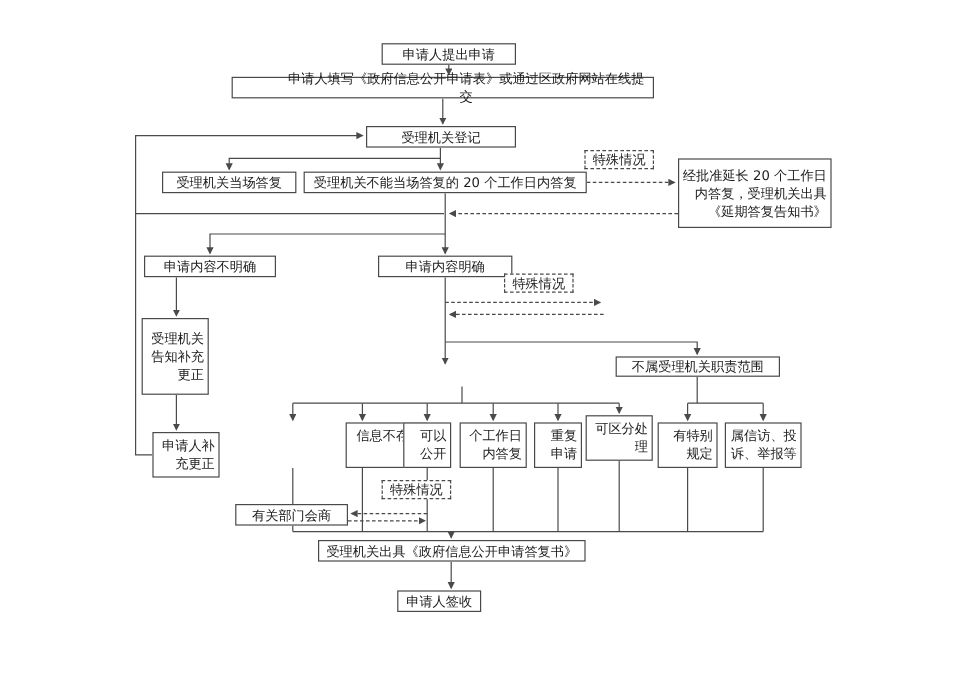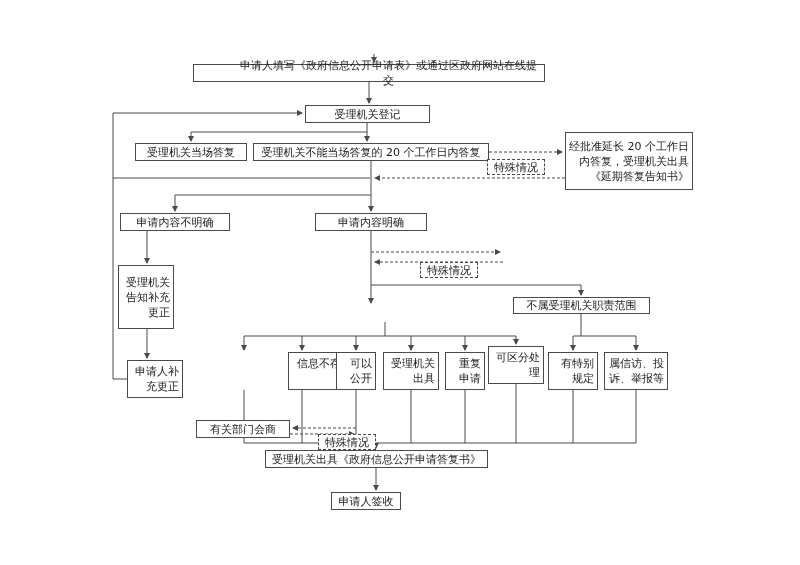--- a/index.html
+++ b/index.html
@@ -28,21 +28,20 @@
   }
   .node.wrap{
     justify-content:flex-start;
     text-align:right;
     align-items:center;
     line-height:15px;
     padding:2px 3px;
   }
   .node.dashed{
     border:1px dashed #4a4a4a;
-    margin-top:34px;
   }
   .node span{display:block;width:100%;}
 </style>
 </head>
 <body>
 
 <div id="canvas">
 
   <svg id="connector-layer" width="800" height="565" viewBox="0 0 800 565">
     <defs>
@@ -103,20 +102,23 @@
       <path d="M565,178 L375,178" marker-end="url(#arr)"></path>
 
       <path d="M371,252 L500,252" marker-end="url(#arr)"></path>
       <path d="M503,262 L375,262" marker-end="url(#arr)"></path>
 
       <path d="M356,428 L293,428" marker-end="url(#arr)"></path>
       <path d="M290,434 L354,434" marker-end="url(#arr)"></path>
     </g>
   </svg>
 
+  <div class="node" style="left:318px;top:36px;width:112px;height:18px;">
+    <span>申请人提出申请</span>
+  </div>
 
   <div class="node" style="left:193px;top:64px;width:352px;height:18px;padding-left:42px;">
     <span>申请人填写《政府信息公开申请表》或通过区政府网站在线提交</span>
   </div>
 
   <div class="node" style="left:305px;top:105px;width:125px;height:18px;">
     <span>受理机关登记</span>
   </div>
 
   <div class="node" style="left:135px;top:143px;width:112px;height:18px;">
@@ -156,21 +158,21 @@
 
   <div class="node wrap" style="left:288px;top:352px;width:68px;height:38px;">
     <span>信息不存在的</span>
   </div>
 
   <div class="node wrap" style="left:336px;top:352px;width:40px;height:38px;">
     <span>可以公开</span>
   </div>
 
   <div class="node wrap" style="left:383px;top:352px;width:56px;height:38px;">
-    <span>受理机关出具</span>
+    <span>个工作日内答复</span>
   </div>
 
   <div class="node wrap" style="left:445px;top:352px;width:40px;height:38px;">
     <span>重复申请</span>
   </div>
 
   <div class="node wrap" style="left:488px;top:346px;width:56px;height:38px;">
     <span>可区分处理</span>
   </div>
 

